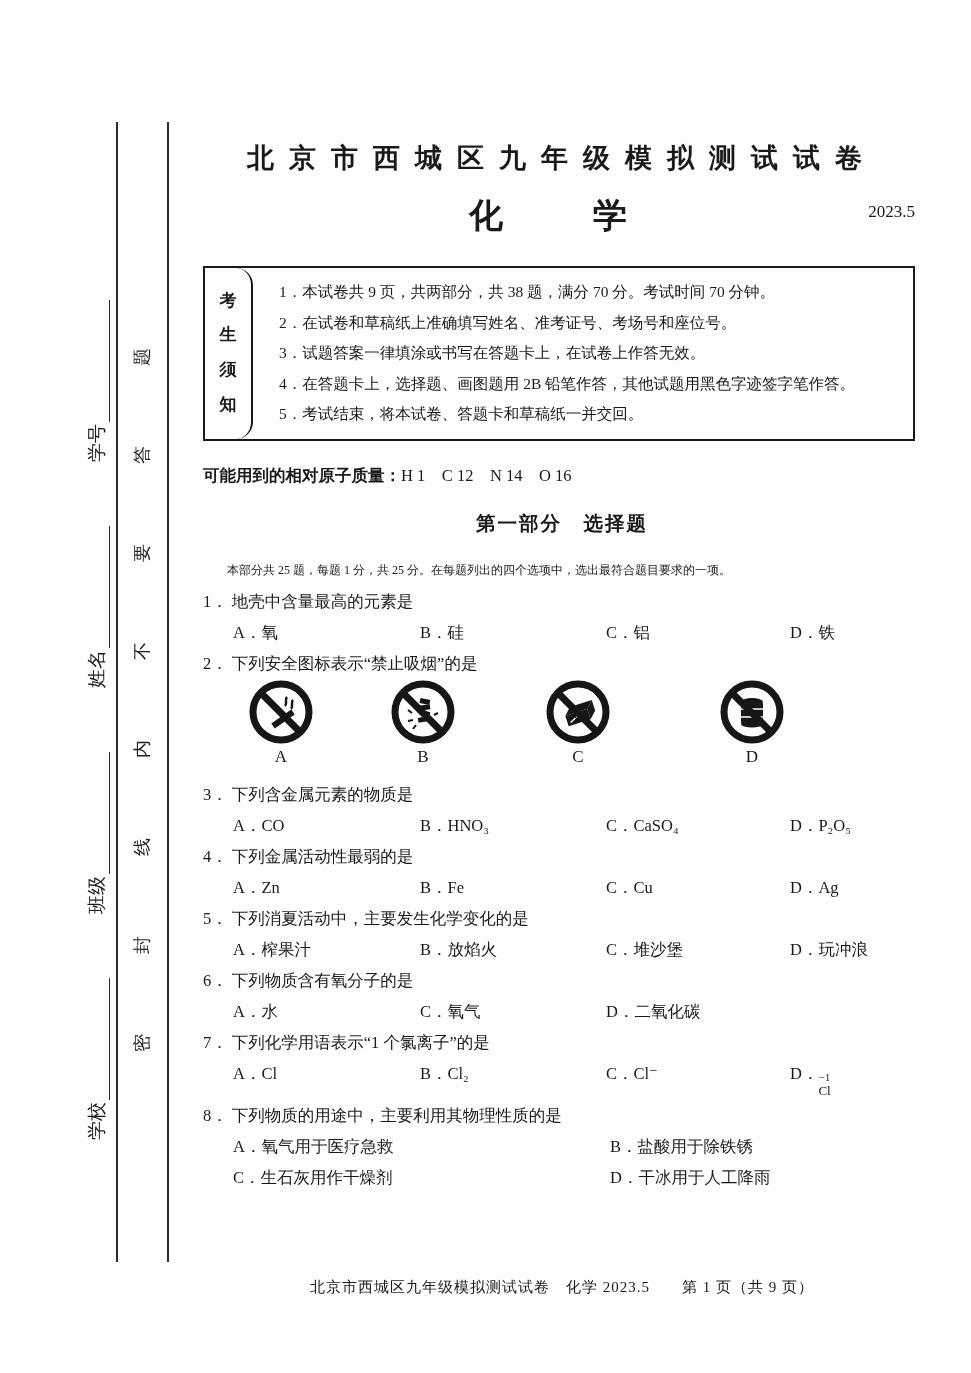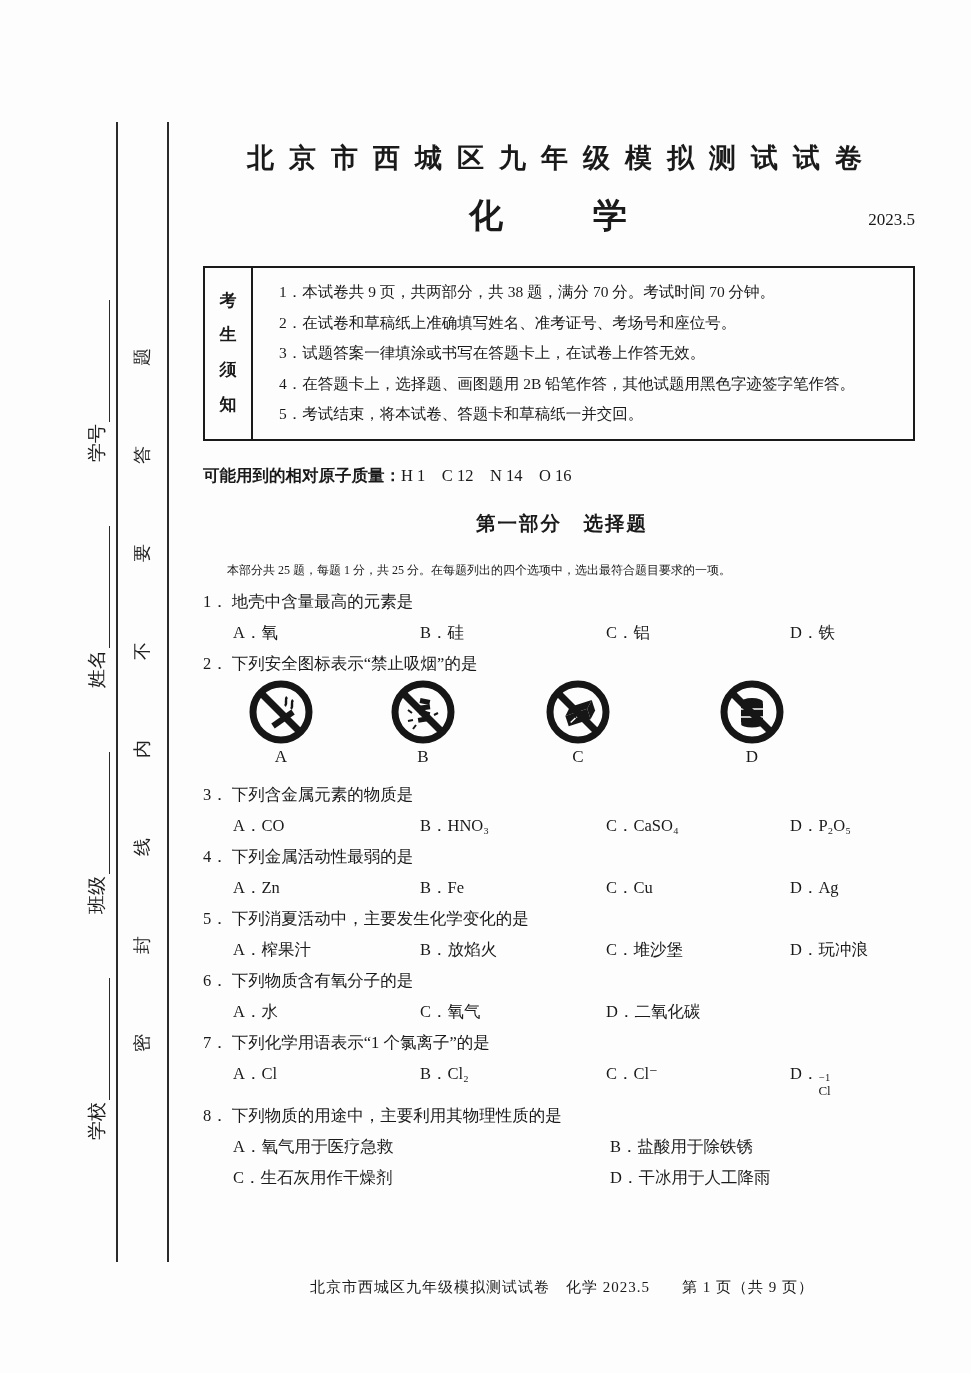--- a/index.html
+++ b/index.html
@@ -28,27 +28,27 @@
     font-size:18px;letter-spacing:80px;white-space:nowrap;color:#222;
   }
   
   .main{position:absolute;left:203px;top:140px;width:718px;}
   .title{
     margin:0;text-align:center;font-size:27px;font-weight:bold;
     letter-spacing:15px;line-height:36px;white-space:nowrap;
   }
   .subject-row{position:relative;margin-top:16px;text-align:center;height:48px;}
   .subject{font-size:34px;font-weight:bold;letter-spacing:28px;line-height:48px;}
-  .date{position:absolute;right:6px;bottom:10px;font-size:17px;letter-spacing:0;}
+  .date{position:absolute;right:6px;bottom:18px;font-size:17px;letter-spacing:0;}
   .notice-box{
     margin-top:26px;border:2px solid #1a1a1a;display:flex;align-items:stretch;
     width:712px;box-sizing:border-box;
   }
   .notice-head{
-    width:46px;border-right:2px solid #1a1a1a;display:flex;align-items:center;justify-content:center;
+    width:46px;border-right:2px solid #1a1a1a;display:flex;align-items:center;justify-content:center;border-radius:17px;
   }
   .notice-head .vert{
     display:inline-block;width:1.25em;font-size:17px;font-weight:bold;
     line-height:2.05;text-align:center;word-break:break-all;
   }
   .notice-list{padding:9px 6px 9px 10px;flex:1;}
   .notice-item{font-size:15.5px;line-height:30.5px;white-space:nowrap;margin-left:16px;}
   .atomic{margin-top:22px;font-size:16.5px;line-height:26px;}
   .atomic .lab{font-weight:bold;}
   .section-title{

